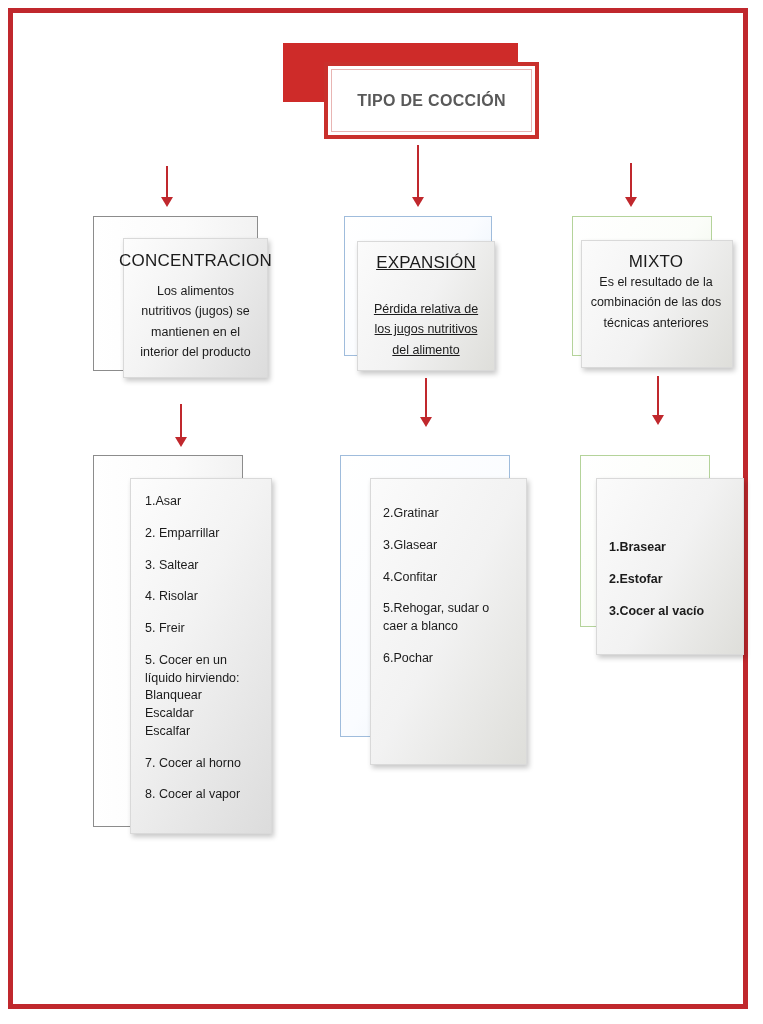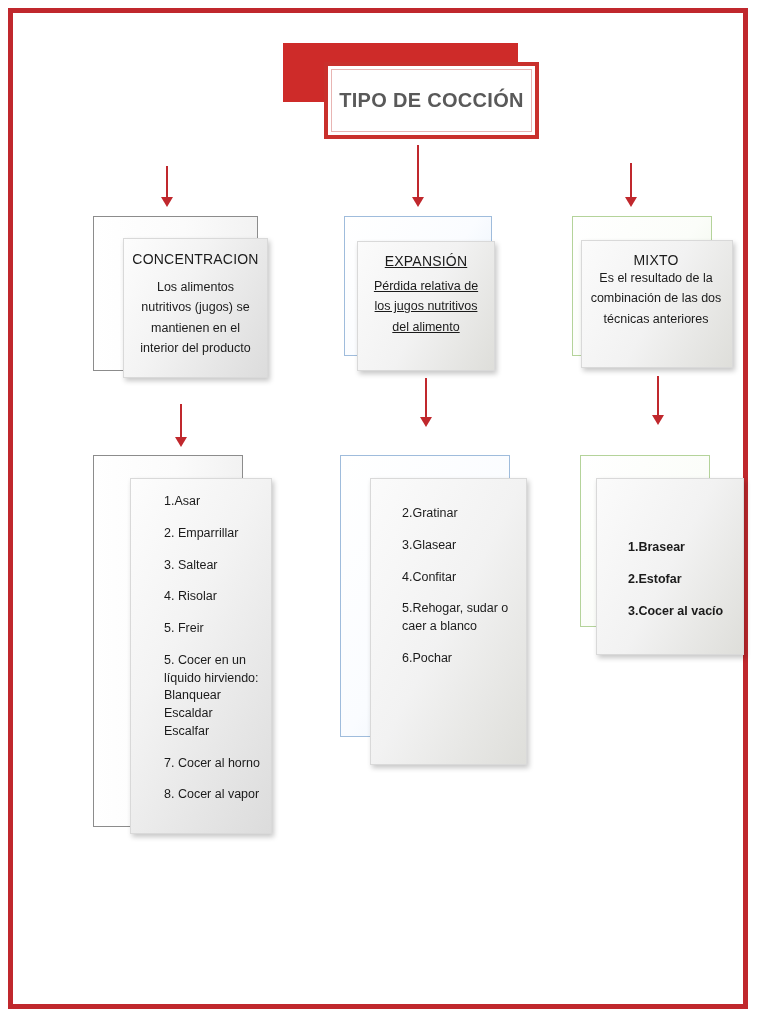--- a/index.html
+++ b/index.html
@@ -56,21 +56,21 @@
     left: 3px;
     top: 3px;
     right: 3px;
     bottom: 3px;
     border: 1px solid #e8b5b3;
     box-sizing: border-box;
     pointer-events: none;
   }
   .title-text {
     position: relative;
-    font-size: 20px;
+    font-size: 16px;
     font-weight: bold;
     color: #595959;
     letter-spacing: 0.3px;
     text-align: center;
   }
 
   
   .arrow {
     position: absolute;
     width: 14px;
@@ -114,36 +114,35 @@
     color: #1b1b1b;
   }
   .front-sheet.centered {
     display: flex;
     flex-direction: column;
     align-items: center;
     justify-content: flex-start;
     text-align: center;
   }
   .card-title {
-    font-size: 14px;
+    font-size: 17px;
     font-weight: normal;
     color: #1b1b1b;
     letter-spacing: 0.2px;
   }
   .card-body {
     font-size: 12.5px;
     line-height: 1.62;
     color: #1b1b1b;
   }
   .list-body {
     font-size: 12.5px;
     line-height: 1.42;
     color: #1b1b1b;
     text-align: left;
-    margin-left: 19px;
   }
   .list-item {
     margin-bottom: 14px;
   }
   .list-item.tight {
     margin-bottom: 0px;
   }
   .list-item:last-child { margin-bottom: 0; }
 
   
@@ -182,21 +181,21 @@
 
   <div class="back-sheet gray" style="left:93px; top:216px; width:165px; height:155px;"></div>
   <div class="front-sheet gray-grad centered" style="left:123px; top:238px; width:145px; height:140px; padding:12px 8px 0 8px;">
     <div class="card-title">CONCENTRACION</div>
     <div class="card-body" style="margin-top:10px;">Los alimentos nutritivos (jugos) se mantienen en el interior del producto</div>
   </div>
 
   <div class="back-sheet blue" style="left:344px; top:216px; width:148px; height:140px;"></div>
   <div class="front-sheet lighter-grad centered" style="left:357px; top:241px; width:138px; height:130px; padding:11px 8px 0 8px;text-decoration:underline;">
     <div class="card-title">EXPANSIÓN</div>
-    <div class="card-body" style="margin-top:7px;">Pérdida relativa de los jugos nutritivos del alimento</div>
+    <div class="card-body" style="margin-top:26px;">Pérdida relativa de los jugos nutritivos del alimento</div>
   </div>
 
   <div class="back-sheet green" style="left:572px; top:216px; width:140px; height:140px;"></div>
   <div class="front-sheet lighter-grad centered" style="left:581px; top:240px; width:152px; height:128px; padding:11px 6px 0 4px;">
     <div class="card-title">MIXTO</div>
     <div class="card-body" style="">Es el resultado de la combinación de las dos técnicas anteriores</div>
   </div>
 
   <div class="arrow" style="left:174px; top:404px; height:44px;">
     <div class="shaft" style="height:34px;"></div>

